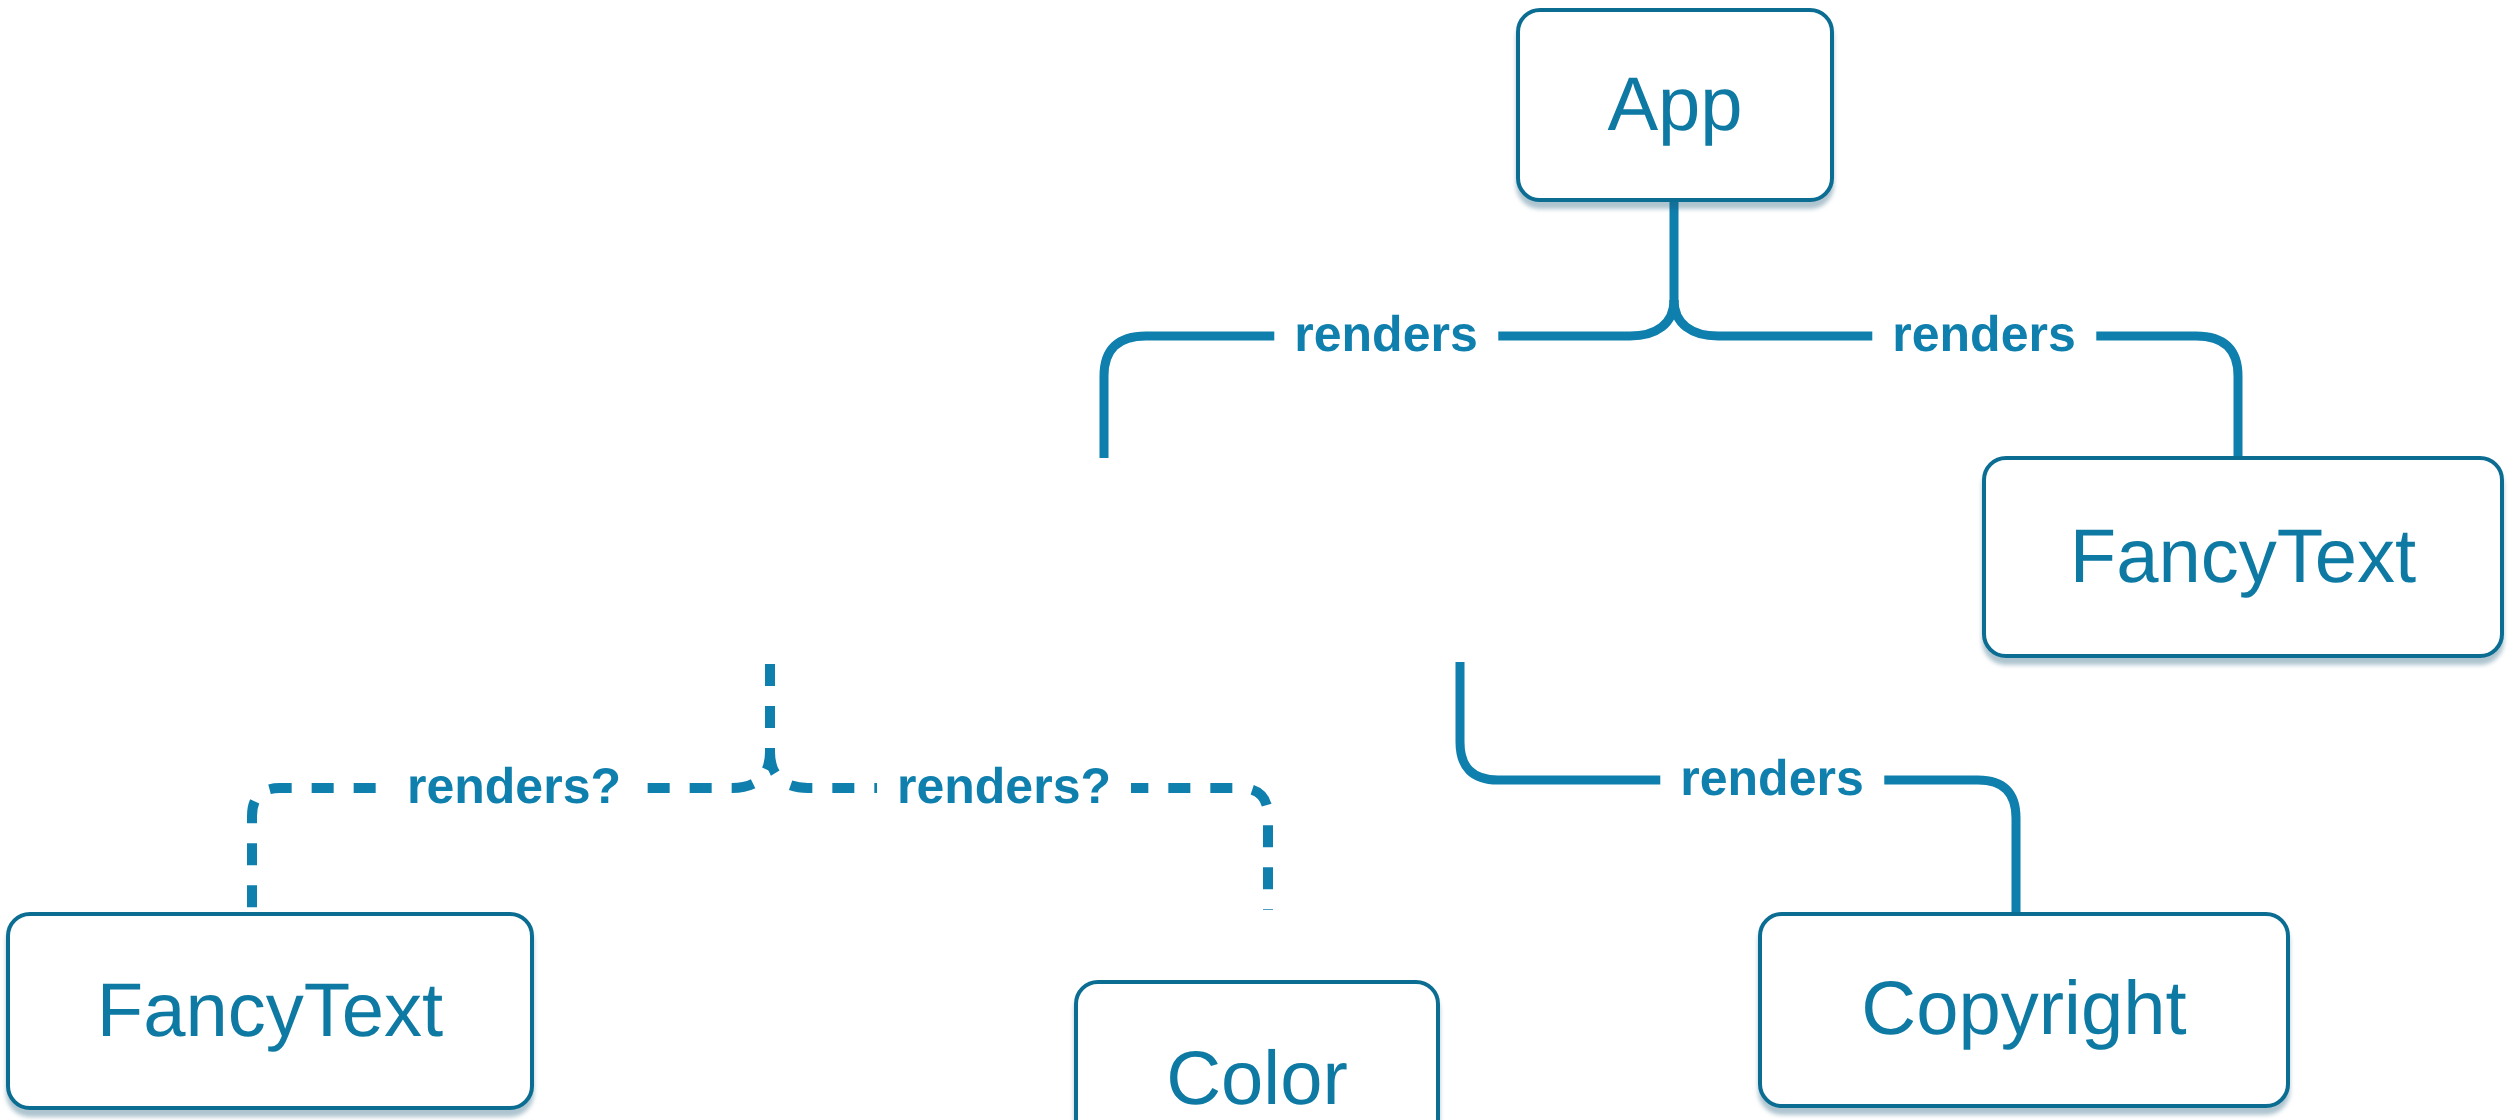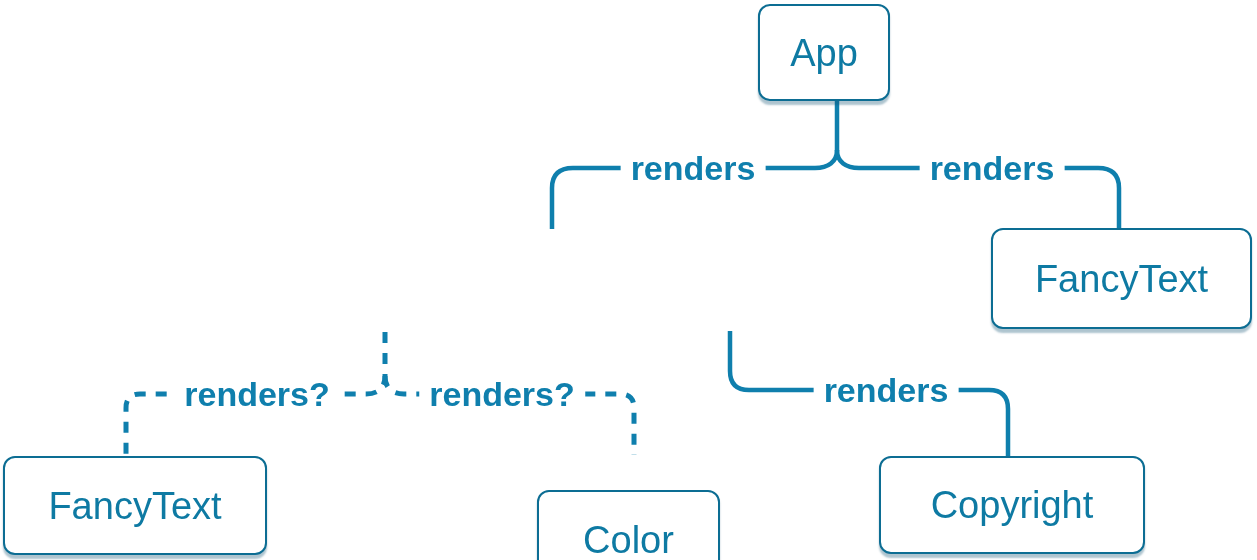--- a/index.html
+++ b/index.html
@@ -29,21 +29,21 @@
   }
   .edges-svg path.dashed {
     stroke-dasharray: 11 10;
     stroke-width: 5;
   }
   .edge-label {
     position: absolute;
     transform: translate(-50%, -50%);
     background: #ffffff;
     color: #0f7fad;
-    font-size: 34px;
+    font-size: 25px;
     font-weight: 700;
     line-height: 1;
     padding: 2px 10px;
     white-space: nowrap;
   }
   .node {
     position: absolute;
     background: #ffffff;
     border: 2.5px solid #0c6d93;
     border-radius: 12px;
@@ -53,21 +53,21 @@
     justify-content: center;
     box-sizing: border-box;
   }
   .node-label {
     color: #0e7aa3;
     font-size: 38px;
     font-weight: 500;
     line-height: 1;
     white-space: nowrap;
   }
-  .node-app        { left: 758px; top: 4px;   width: 132px; height: 97px; }
+  .node-app        { left: 758px; top: 4px;   width: 159px; height: 97px; }
   .node-ig         { left: 333px; top: 229px; width: 462px; height: 101px; }
   .node-fancy-top  { left: 991px; top: 228px; width: 261px; height: 101px; }
   .node-fancy-bot  { left: 3px;   top: 456px; width: 264px; height: 99px; }
   .node-color      { left: 537px; top: 454px; width: 183px; height: 100px; margin-top: 36px; }
   .node-copyright  { left: 879px; top: 456px; width: 266px; height: 98px; }
   .label-1 { left: 693px; top: 168px; }
   .label-2 { left: 992px; top: 168px; }
   .label-3 { left: 886px; top: 390px; }
   .label-4 { left: 257px; top: 394px; }
   .label-5 { left: 502px; top: 394px; }

